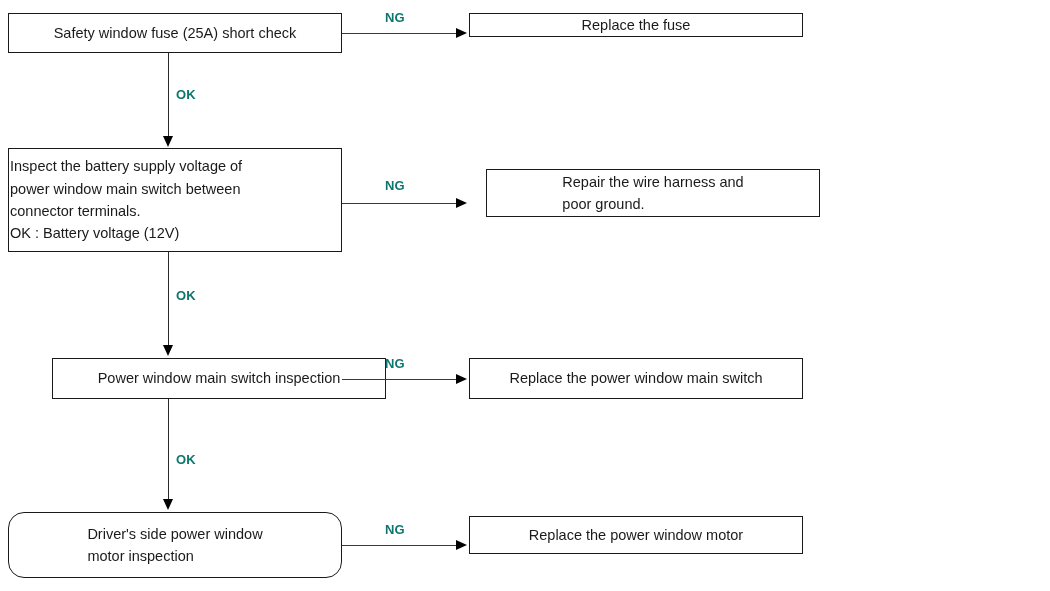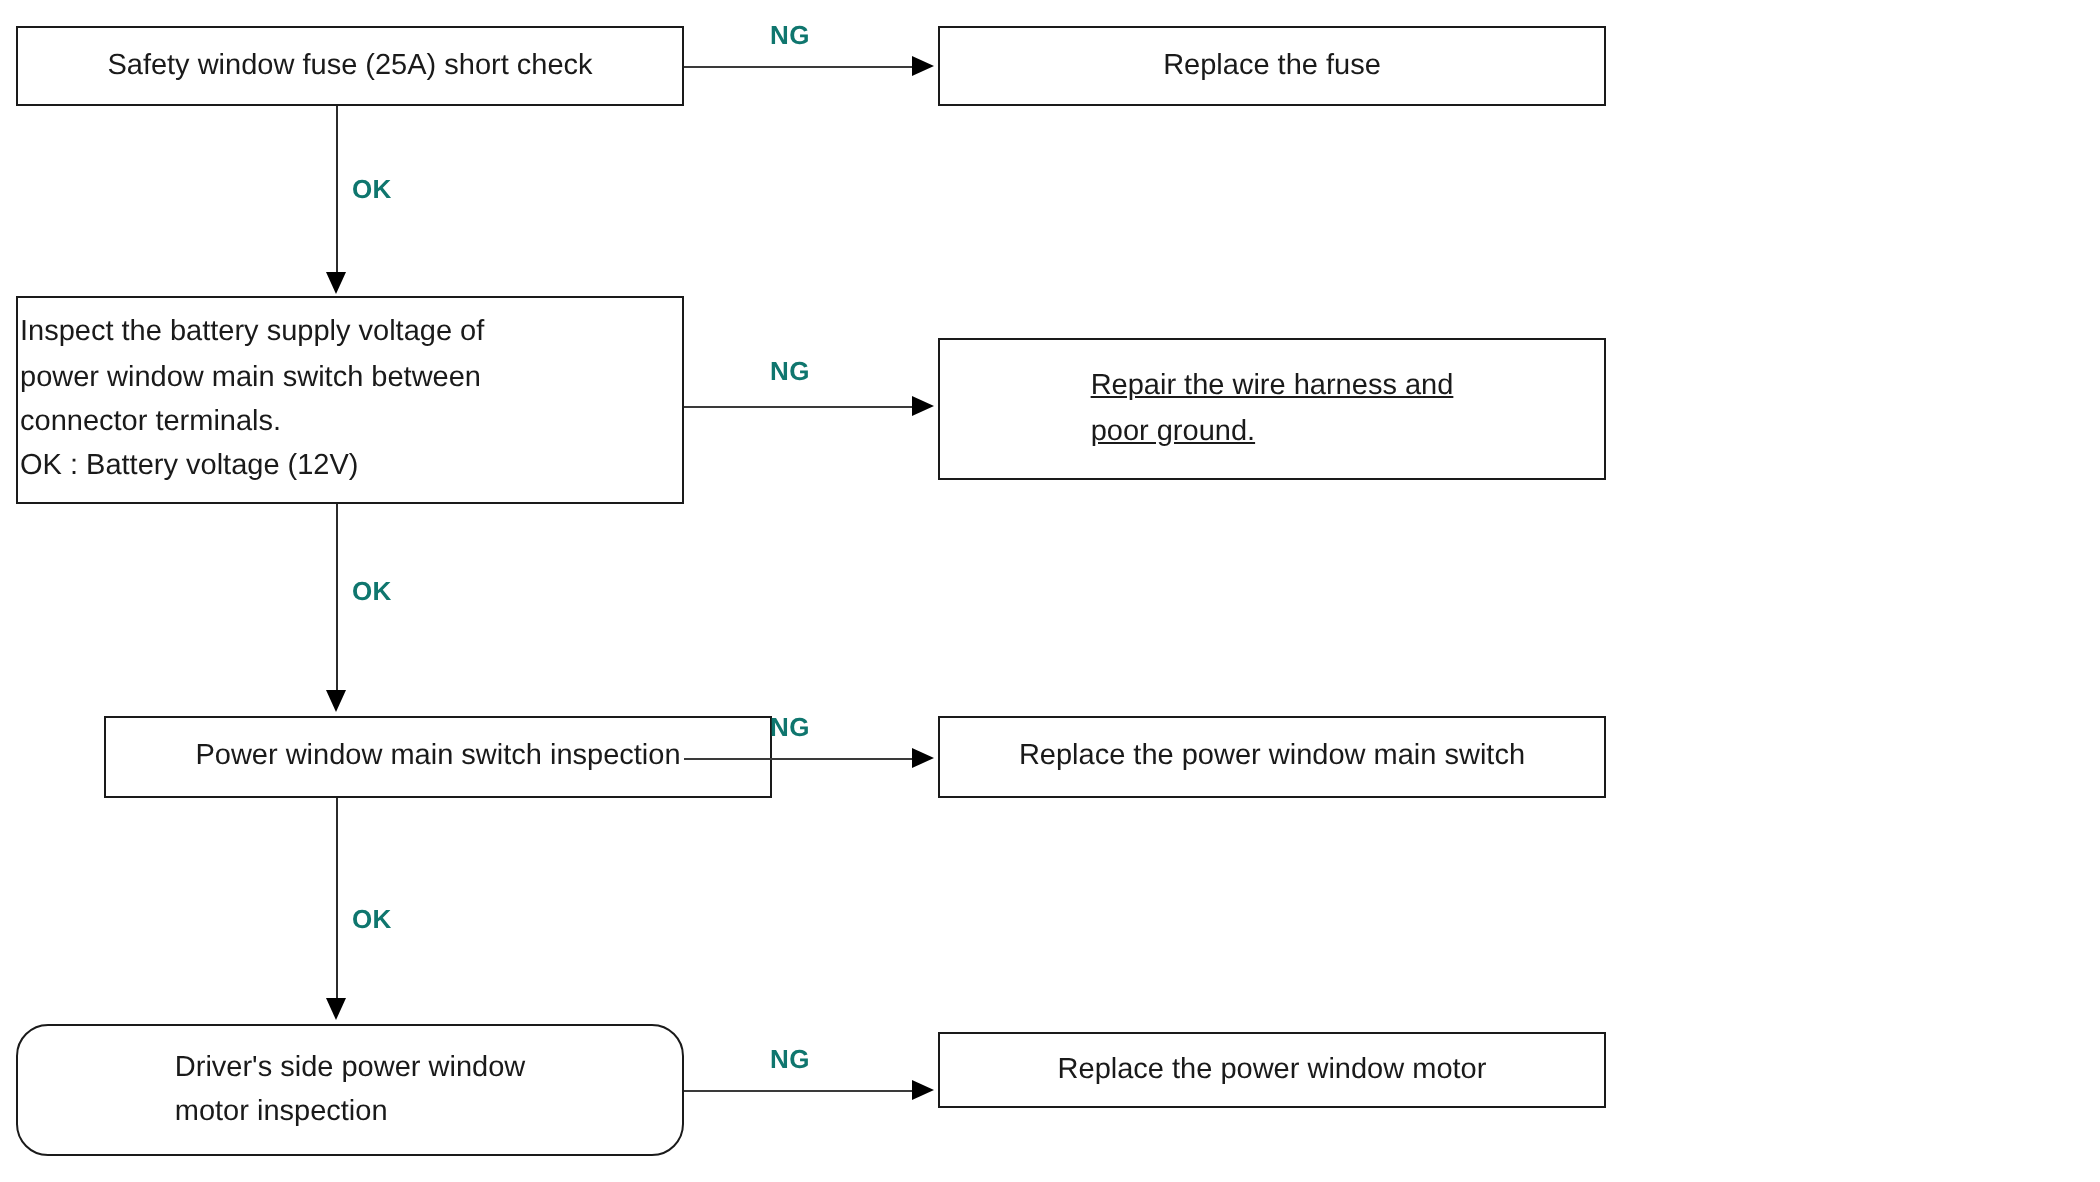--- a/index.html
+++ b/index.html
@@ -77,40 +77,40 @@
 <div id="canvas">
 
   <div class="node" style="left:8px; top:13px; width:334px; height:40px;">
     <span>Safety window fuse (25A) short check</span>
   </div>
 
   <div class="h-line" style="left:342px; top:33px; width:116px;"></div>
   <div class="arrow-right" style="left:456px; top:27.5px;"></div>
   <div class="edge-label" style="left:385px; top:10px;">NG</div>
 
-  <div class="node" style="left:469px; top:13px; width:334px; height:40px;">
+  <div class="node" style="left:469px; top:13px; width:334px; height:24px;">
     <span>Replace the fuse</span>
   </div>
 
   <div class="v-line" style="left:168px; top:53px; height:83px;"></div>
   <div class="arrow-down" style="left:162.5px; top:136px;"></div>
   <div class="edge-label" style="left:176px; top:87px;">OK</div>
 
   <div class="node left-align" style="left:8px; top:148px; width:334px; height:104px;">
     <span>Inspect the battery supply voltage of
 power window main switch between
 connector terminals.
 OK : Battery voltage (12V)</span>
   </div>
 
   <div class="h-line" style="left:342px; top:203px; width:116px;"></div>
   <div class="arrow-right" style="left:456px; top:197.5px;"></div>
   <div class="edge-label" style="left:385px; top:178px;">NG</div>
 
-  <div class="node" style="left:469px; top:169px; width:334px; height:71px;text-decoration:underline;">
+  <div class="node" style="left:486px; top:169px; width:334px; height:48px;">
     <span>Repair the wire harness and
 poor ground.</span>
   </div>
 
   <div class="v-line" style="left:168px; top:252px; height:93px;"></div>
   <div class="arrow-down" style="left:162.5px; top:345px;"></div>
   <div class="edge-label" style="left:176px; top:288px;">OK</div>
 
   <div class="node" style="left:20px; top:358px; width:334px; height:41px;margin-left:32px;">
     <span>Power window main switch inspection</span>

